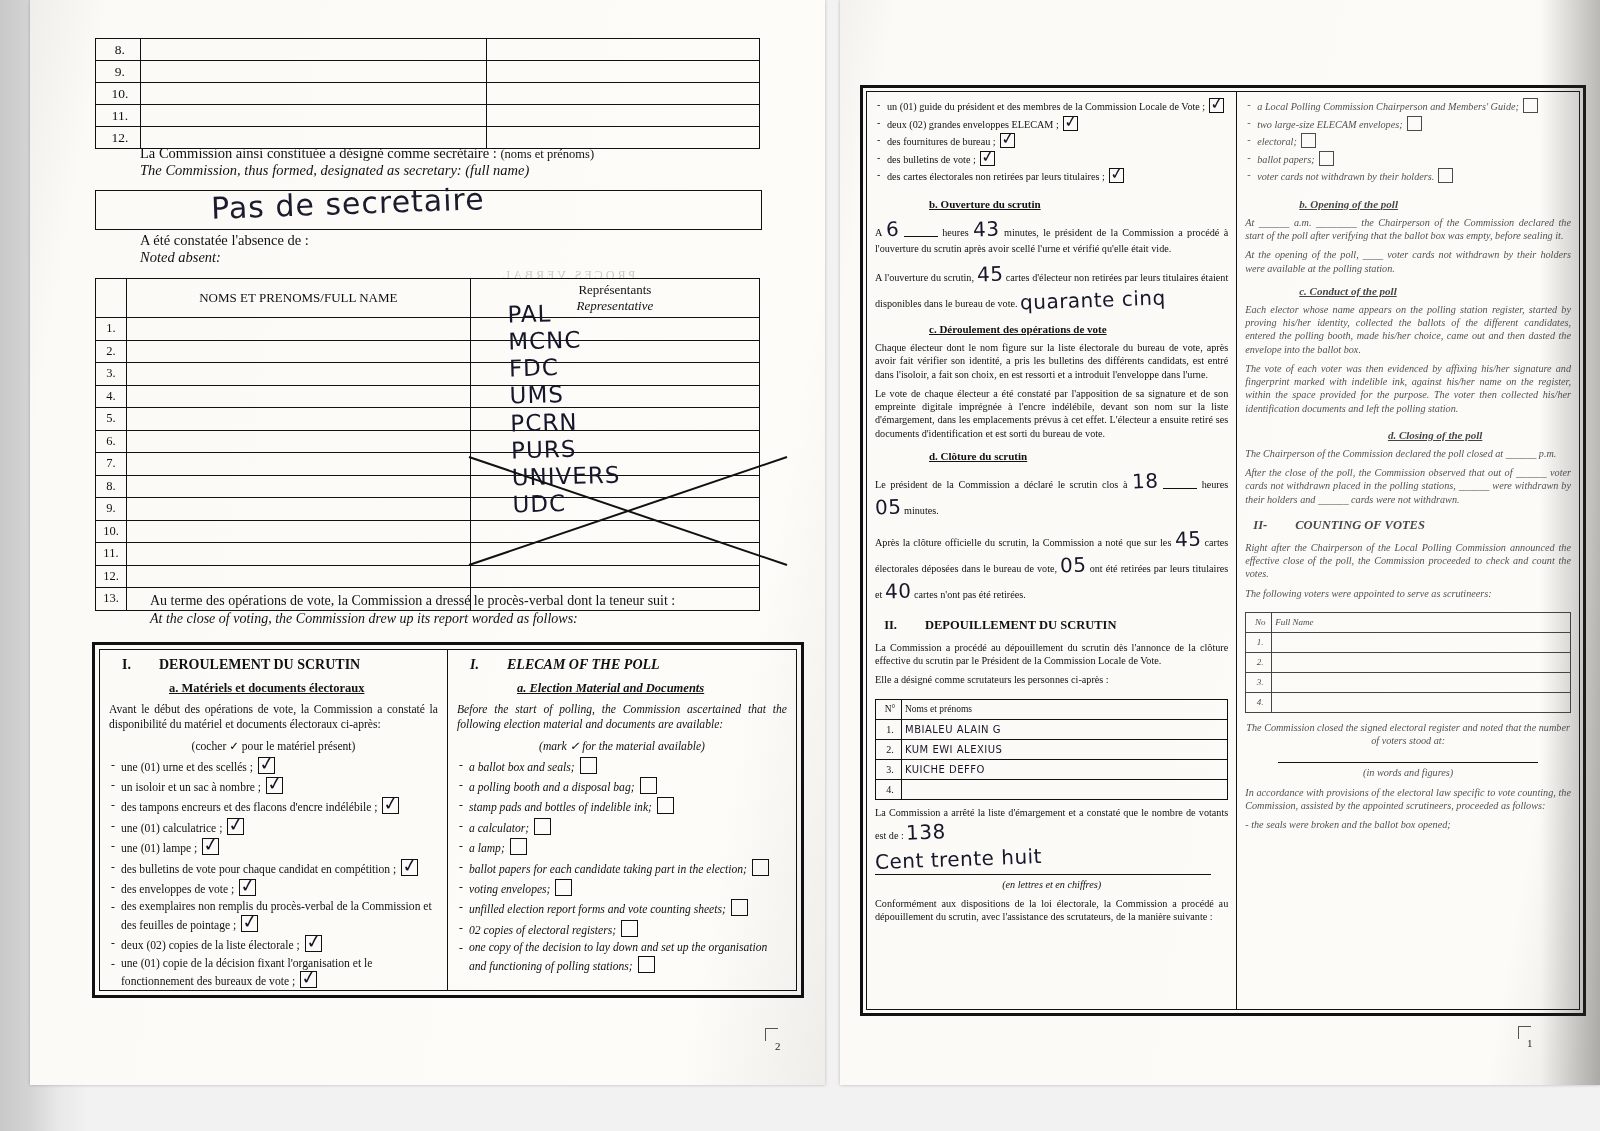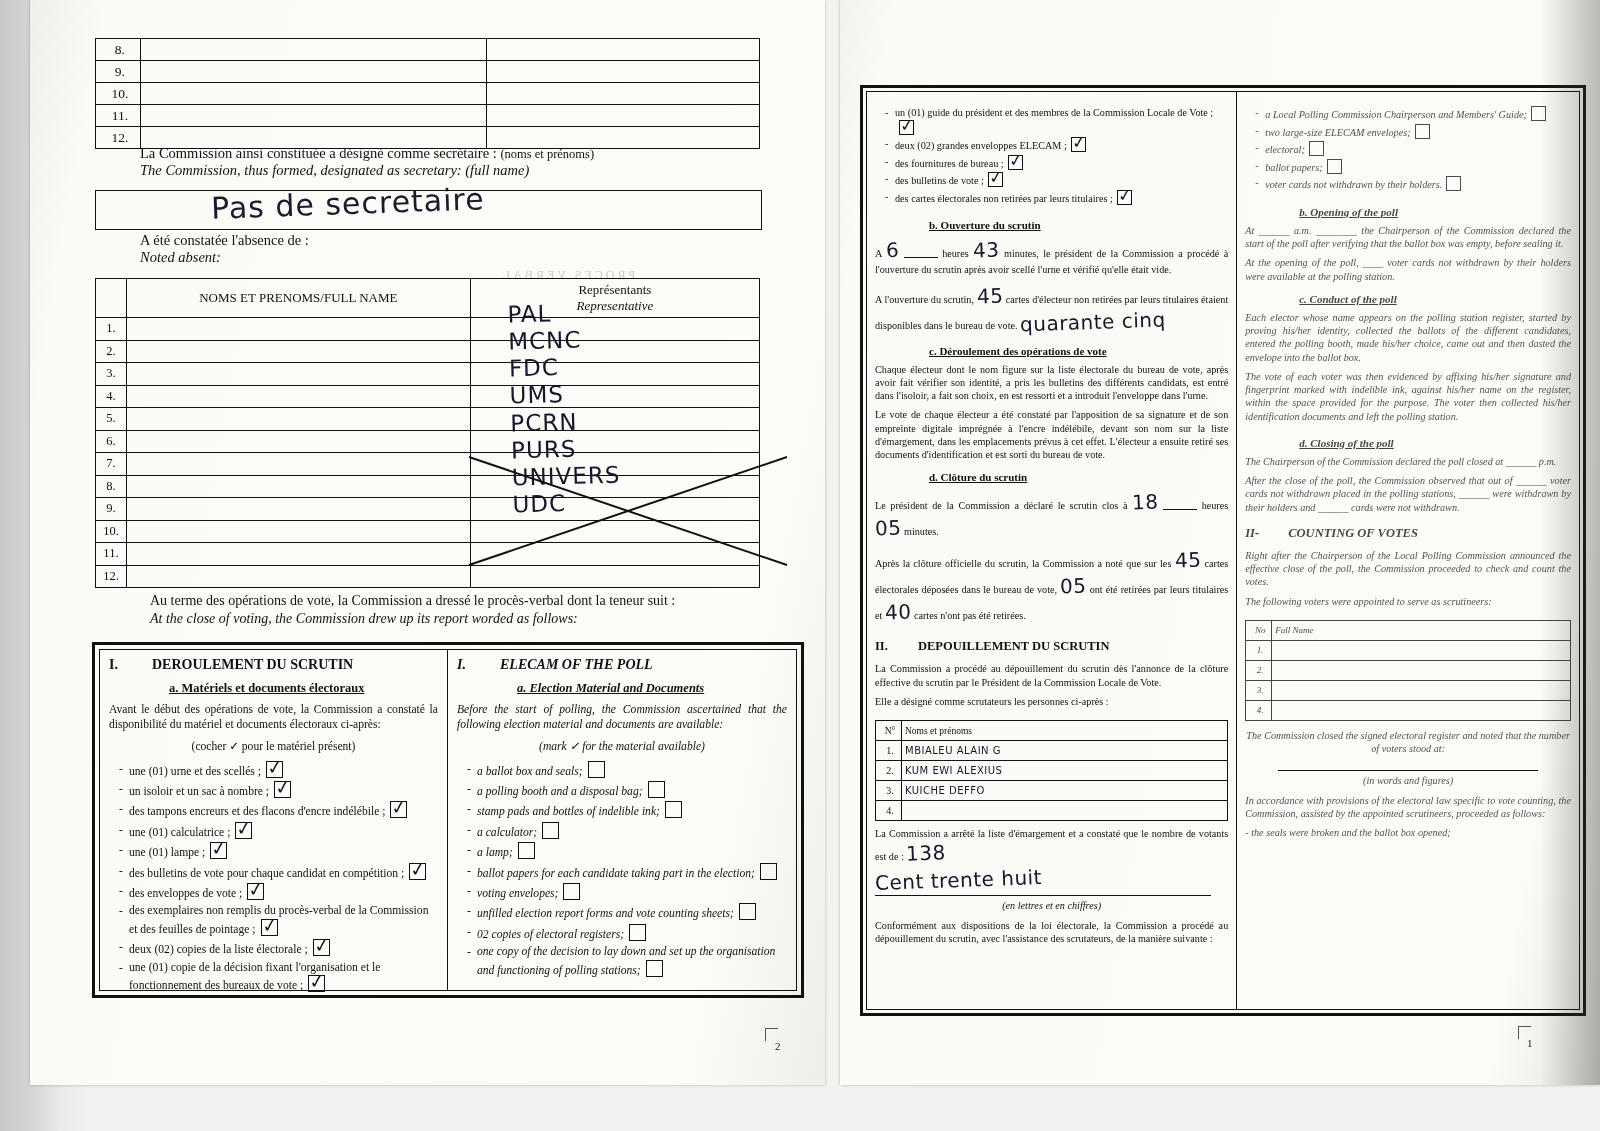--- a/index.html
+++ b/index.html
@@ -87,27 +87,27 @@
   }
   .parties div{white-space:nowrap;}
   .cross{position:absolute;left:437px;top:455px;width:322px;height:112px;}
 
   .autermes{position:absolute;left:120px;top:592px;width:650px;font-size:14px;line-height:1.3;}
 
   .bigbox{position:absolute;left:62px;top:642px;width:706px;height:350px;border:3px solid #111;}
   .bigbox .inner{position:absolute;inset:4px;border:1px solid #111;display:flex;}
   .col-fr{width:50%;border-right:1px solid #111;padding:7px 9px;box-sizing:border-box;}
   .col-en{width:50%;padding:7px 9px;box-sizing:border-box;font-style:italic;}
-  .roman{display:flex;gap:21px;font-weight:bold;font-size:14px;margin-bottom:8px;}
+  .roman{display:flex;gap:28px;font-weight:bold;font-size:14px;margin-bottom:8px;text-align:right;}
   .roman .rn{width:22px;}
   .roman .ttl{}
   .sub-a{margin:0 0 6px 20px;font-weight:bold;font-size:12.5px;text-decoration:underline;padding-left:40px;}
   .para{font-size:11.6px;line-height:1.32;text-align:justify;margin:0 0 6px 0;}
   .mark-note{font-size:11.6px;text-align:center;margin:4px 0 4px 0;}
-  ul.items{list-style:none;margin:8px;padding:0;font-size:11.6px;line-height:1.33;}
+  ul.items{list-style:none;margin:0;padding:0;font-size:11.6px;line-height:1.33;}
   ul.items li{position:relative;padding-left:12px;margin-bottom:2px;}
   ul.items li:before{content:"-";position:absolute;left:2px;}
   .cb{display:inline-block;width:15px;height:15px;border:1.4px solid #111;vertical-align:-3px;margin-left:5px;position:relative;}
   .cb.checked:after{
     content:"✓";position:absolute;left:0px;top:-7px;font-size:19px;
     font-family:"DejaVu Sans",sans-serif;color:#16162b;transform:rotate(-8deg);
   }
 
   
   .rp{position:absolute;left:0;top:0;width:760px;height:1085px;color:#111;}
@@ -265,20 +265,25 @@
             <td class="name"></td>
             <td class="rep"></td>
           </tr>
         <tr>
             <td class="num">11.</td>
             <td class="name"></td>
             <td class="rep"></td>
           </tr>
         <tr>
             <td class="num">12.</td>
+            <td class="name"></td>
+            <td class="rep"></td>
+          </tr>
+        <tr>
+            <td class="num">13.</td>
             <td class="name"></td>
             <td class="rep"></td>
           </tr>
       </tbody>
     </table>
 
     <div class="parties">
       <div>PAL</div>
       <div>MCNC</div>
       <div>FDC</div>
@@ -458,21 +463,21 @@
           </ul>
 
           <div class="sub-a blur" style="margin-top:14px;">b.   Opening of the poll</div>
           <p class="para blur">At ______ a.m. ________ the Chairperson of the Commission declared the start of the poll after verifying that the ballot box was empty, before sealing it.</p>
           <p class="para blur">At the opening of the poll, ____ voter cards not withdrawn by their holders were available at the polling station.</p>
 
           <div class="sub-a blur" style="margin-top:10px;">c.   Conduct of the poll</div>
           <p class="para blur">Each elector whose name appears on the polling station register, started by proving his/her identity, collected the ballots of the different candidates, entered the polling booth, made his/her choice, came out and then dasted the envelope into the ballot box.</p>
           <p class="para blur">The vote of each voter was then evidenced by affixing his/her signature and fingerprint marked with indelible ink, against his/her name on the register, within the space provided for the purpose. The voter then collected his/her identification documents and left the polling station.</p>
 
-          <div class="sub-a blur" style="margin-top:14px;">d.   Closing of the poll</div>
+          <div class="sub-a blur" style="margin-top:14px;text-align:center;">d.   Closing of the poll</div>
           <p class="para blur">The Chairperson of the Commission declared the poll closed at ______ p.m.</p>
           <p class="para blur">After the close of the poll, the Commission observed that out of ______ voter cards not withdrawn placed in the polling stations, ______ were withdrawn by their holders and ______ cards were not withdrawn.</p>
 
           <div class="roman blur" style="margin-top:12px;">
             <span class="rn">II-</span>
             <span class="ttl">COUNTING OF VOTES</span>
           </div>
           <p class="para blur">Right after the Chairperson of the Local Polling Commission announced the effective close of the poll, the Commission proceeded to check and count the votes.</p>
           <p class="para blur">The following voters were appointed to serve as scrutineers:</p>
 

